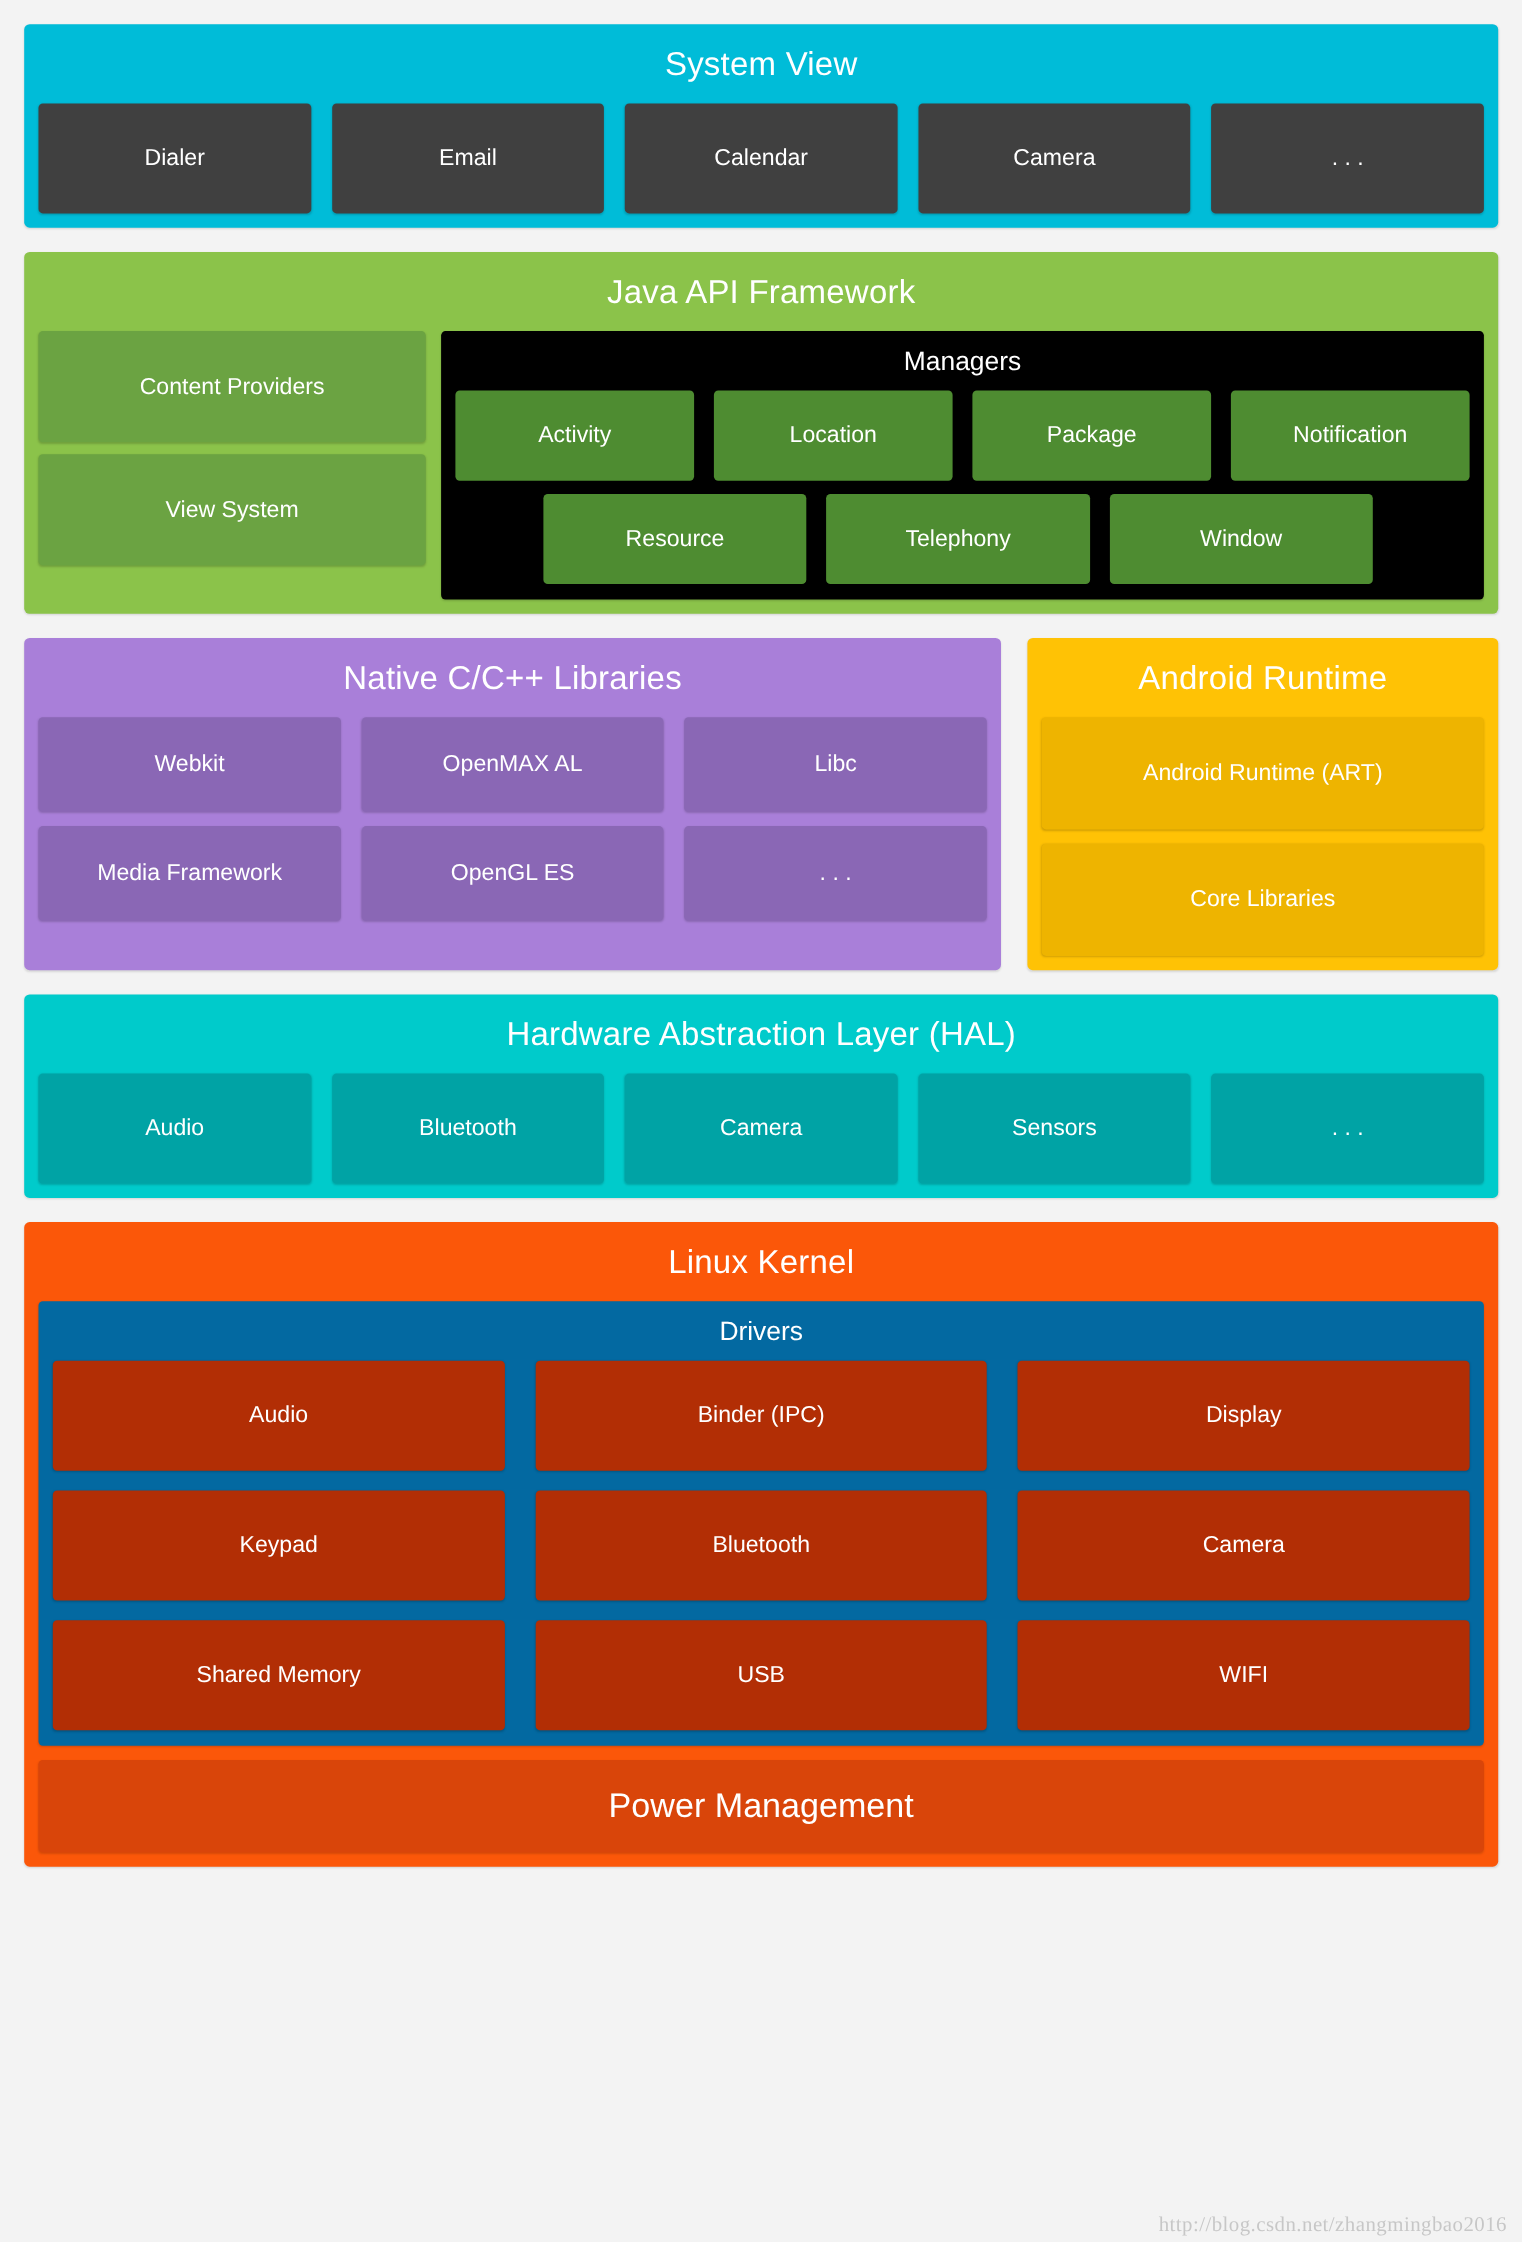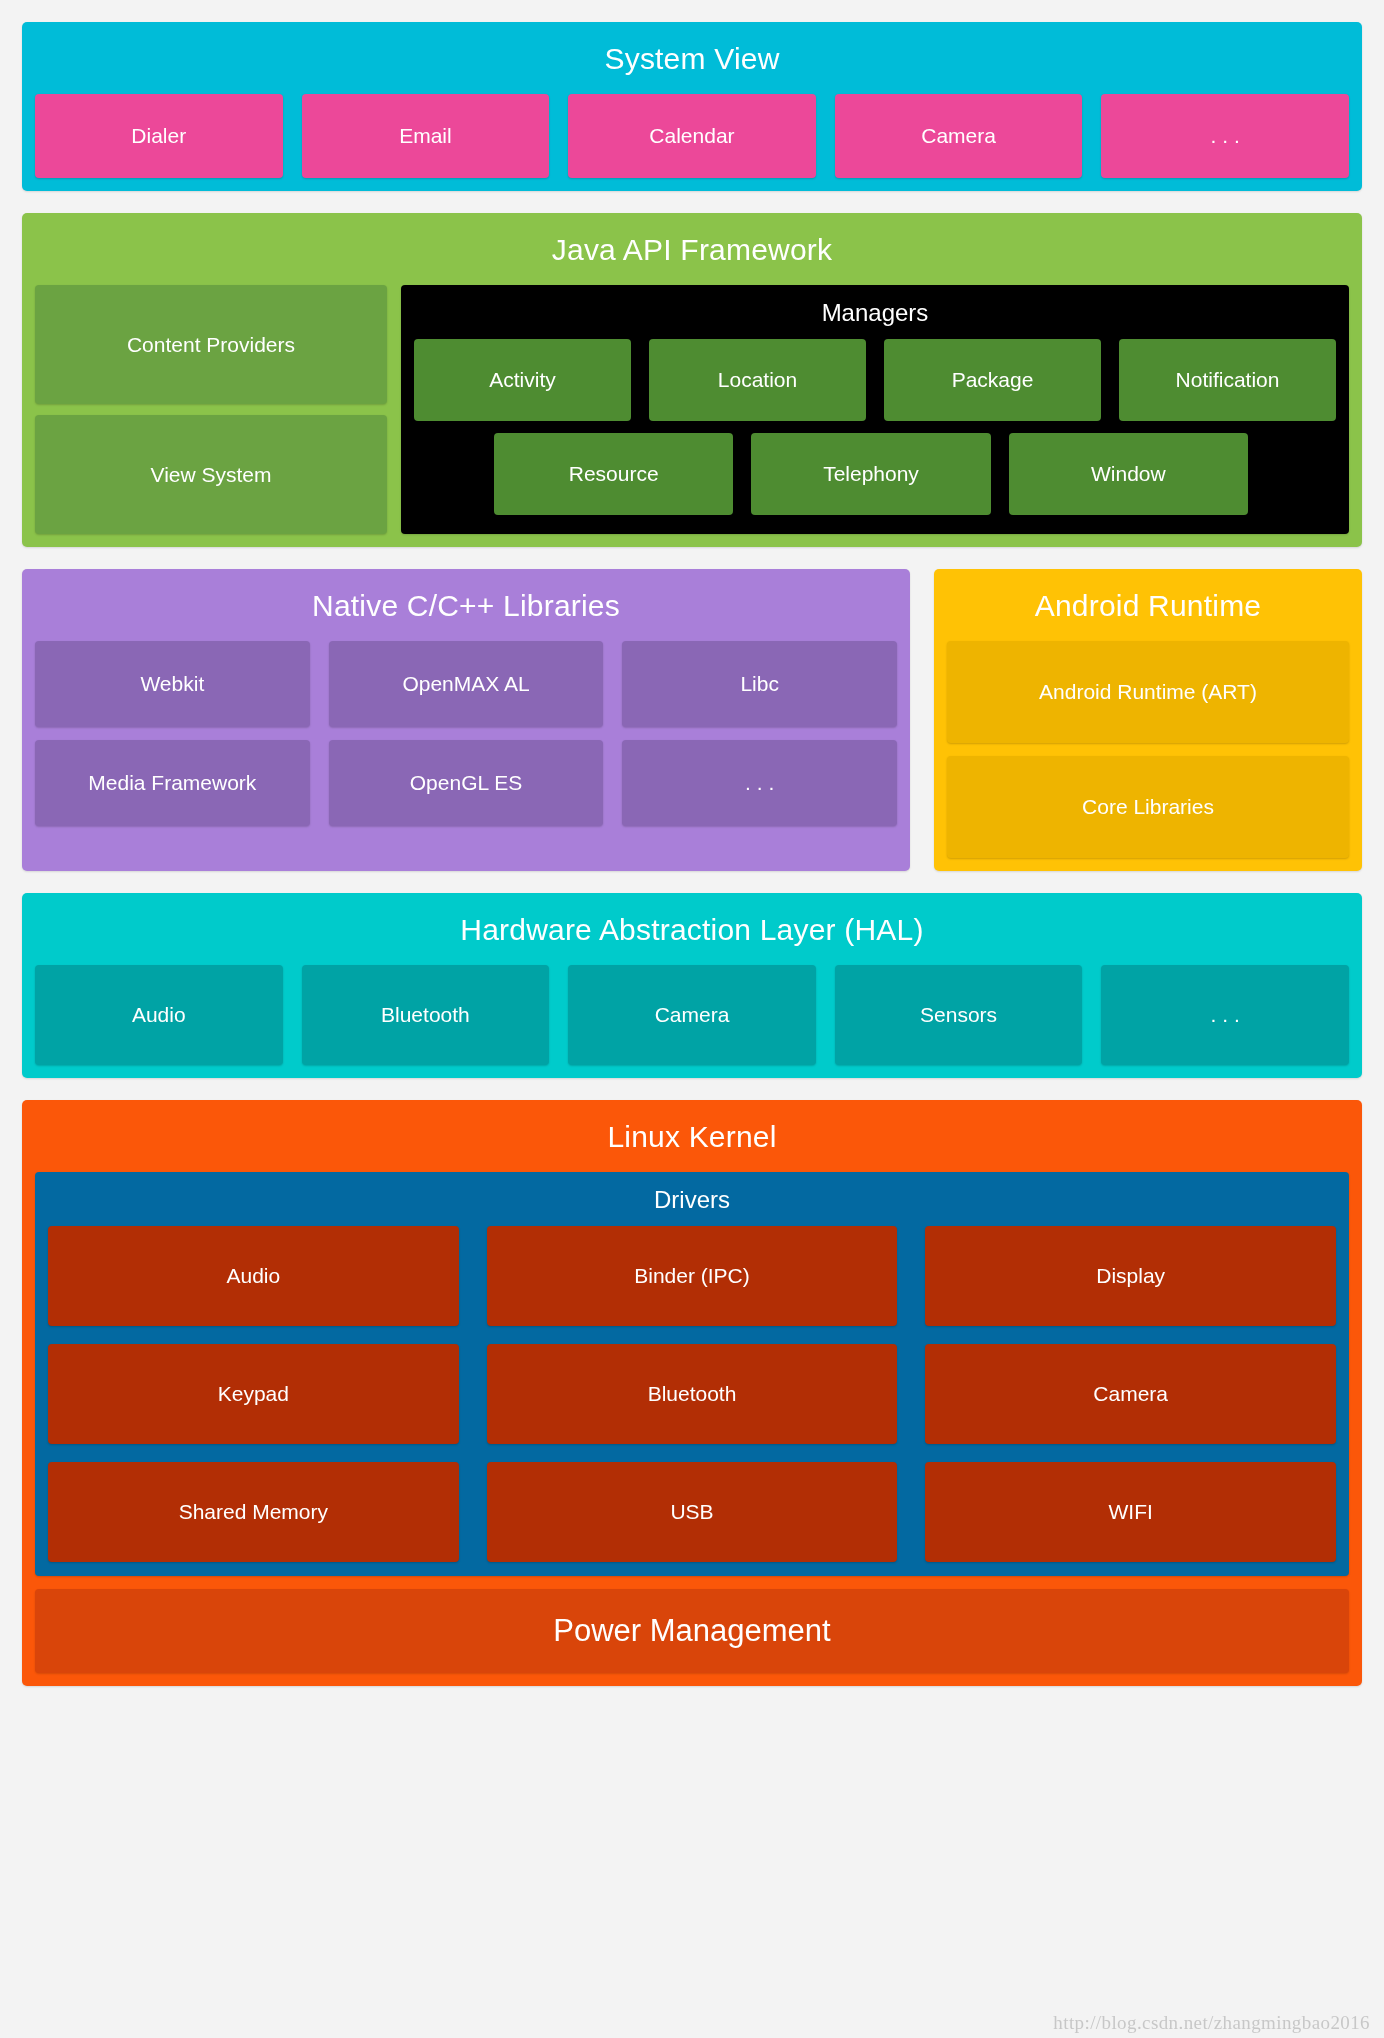--- a/index.html
+++ b/index.html
@@ -67,22 +67,22 @@
     box-shadow: 0 1px 2px rgba(0,0,0,0.18);
   }
 
   
   #system-apps {
     background: #00bcd8;
     padding: 0 13px 13px 13px;
   }
   #system-apps .row { gap: 19px; }
   #system-apps .cell {
-    background: #ec4899;
-    height: 84px;
+    background: #404040;
+    height: 100px;
     flex: 1 1 0;
   }
 
   
   #java-framework {
     background: #8bc34a;
     padding: 0 13px 13px 13px;
   }
   #java-framework .frame-row {
     display: flex;
@@ -90,21 +90,21 @@
     align-items: stretch;
   }
   #java-framework .left-col {
     display: flex;
     flex-direction: column;
     gap: 11px;
     width: 352px;
   }
   #java-framework .left-col .cell {
     background: #6ba342;
-    height: 119px;
+    height: 101px;
   }
   #managers-box {
     flex: 1 1 auto;
     background: #000000;
     border-radius: 4px;
     padding: 0 13px 14px 13px;
     box-sizing: border-box;
     box-shadow: 0 1px 2px rgba(0,0,0,0.15);
   }
   #managers-box .cell {

